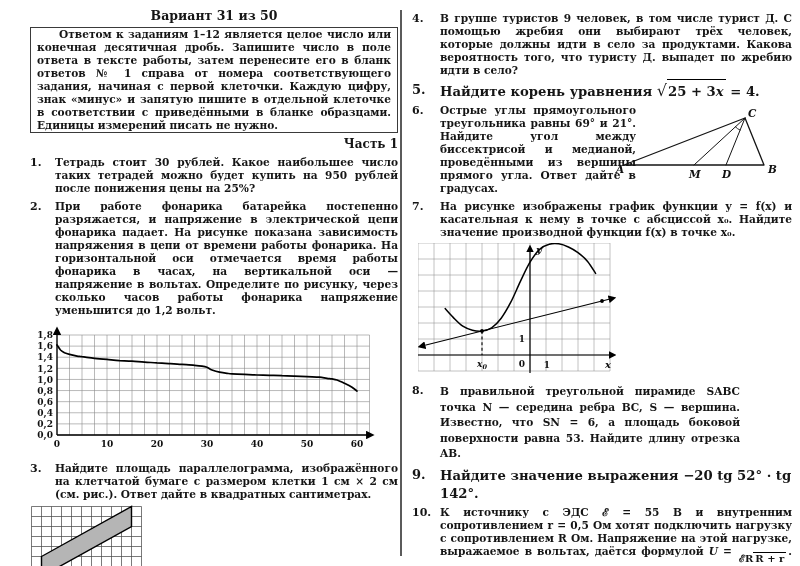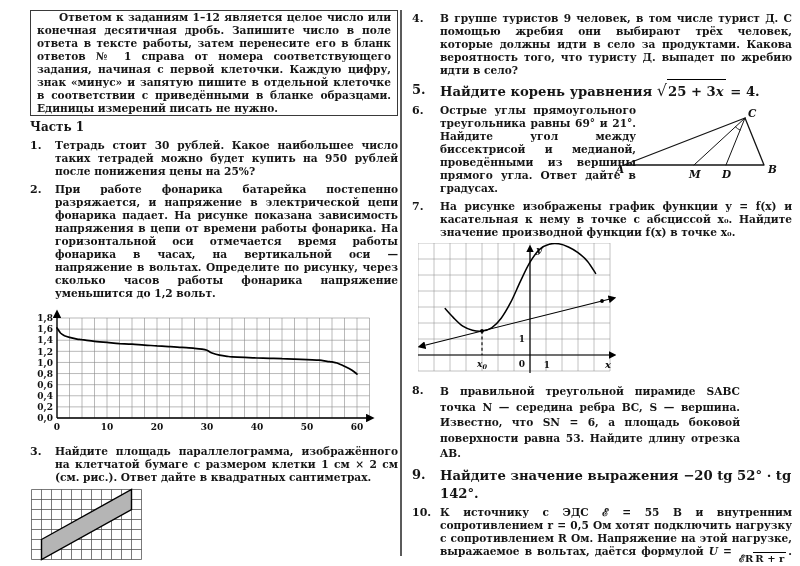--- a/index.html
+++ b/index.html
@@ -5,21 +5,21 @@
   html,body{margin:0;padding:0;background:#fff;}
   .page{position:relative;width:800px;height:566px;background:#fff;overflow:hidden;
         font-family:"DejaVu Serif",serif;font-weight:bold;color:#151515;}
   .col{position:absolute;top:8px;}
   .col.left{left:30px;width:368px;}
   .col.right{left:412px;width:380px;}
   .divider{position:absolute;left:400px;top:10px;width:2px;height:546px;background:#5b5b5b;}
   .title{text-align:center;font-size:12.5px;margin-bottom:4px;}
   .box{border:1.5px solid #3a3a3a;padding:0 6px;margin-top:2px;}
   .box p{margin:0;font-size:10.6px;line-height:13px;text-align:justify;text-indent:22px;}
-  .part{text-align:left;font-size:12px;margin:4px 0 0;}
+  .part{text-align:right;font-size:12px;margin:4px 0 0;}
   .prob{display:flex;margin-top:5px;}
   .pnum{flex:none;width:25px;font-size:11px;}
   .col.right .pnum{width:28px;}
   .ptext{flex:1;font-size:10.6px;line-height:13px;text-align:justify;}
   .big .pnum{font-size:13px;width:34px;}
   .big .ptext{font-size:13.2px;line-height:18px;text-align:left;}
   .p6 .ptext{max-width:196px;}
   .p6wrap{position:relative;}
   .tri{position:absolute;right:0;top:4px;}
   .narrow .ptext{max-width:300px;line-height:15.6px;}
@@ -41,20 +41,21 @@
   <defs>
     <marker id="arr" viewBox="0 0 10 10" refX="7" refY="5" markerWidth="6.5" markerHeight="6.5" orient="auto-start-reverse">
       <path d="M0,0 L10,5 L0,10 z" fill="#000"></path>
     </marker>
   </defs>
 </svg>
 
 <div class="page">
 
   <div class="col left">
+    <div class="title">Вариант 31 из 50</div>
     <div class="box">
       <p>Ответом к заданиям 1–12 является целое число или конечная десятичная дробь. Запишите число в поле ответа в тексте работы, затем перенесите его в бланк ответов № 1 справа от номера соответствующего задания, начиная с первой клеточки. Каждую цифру, знак «минус» и запятую пишите в отдельной клеточке в соответствии с приведёнными в бланке образцами. Единицы измерений писать не нужно.</p>
     </div>
     <div class="part">Часть 1</div>
 
     <div class="prob">
       <div class="pnum">1.</div>
       <div class="ptext">Тетрадь стоит 30 рублей. Какое наибольшее число таких тетрадей можно будет купить на 950 рублей после понижения цены на 25%?</div>
     </div>
 

